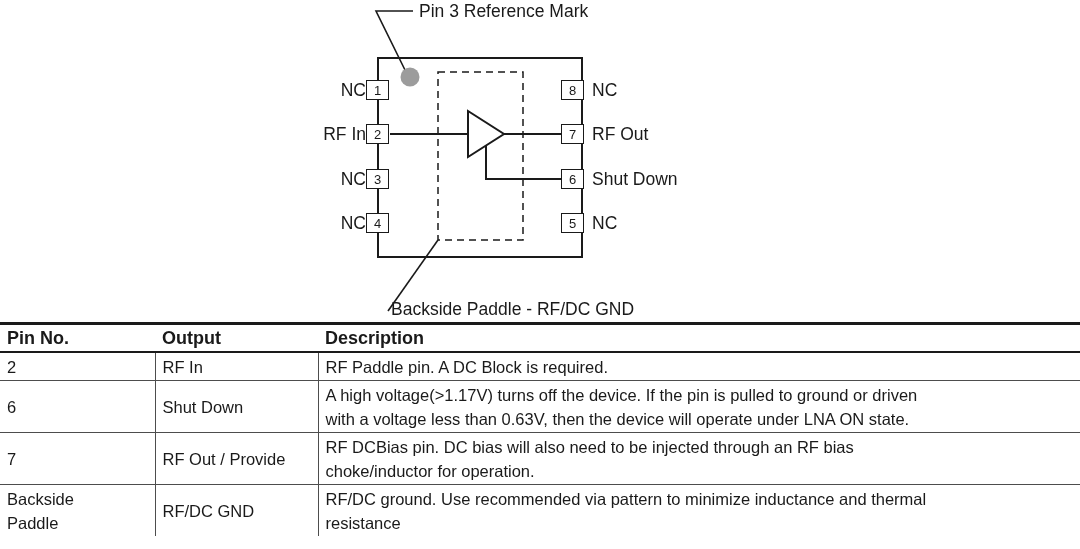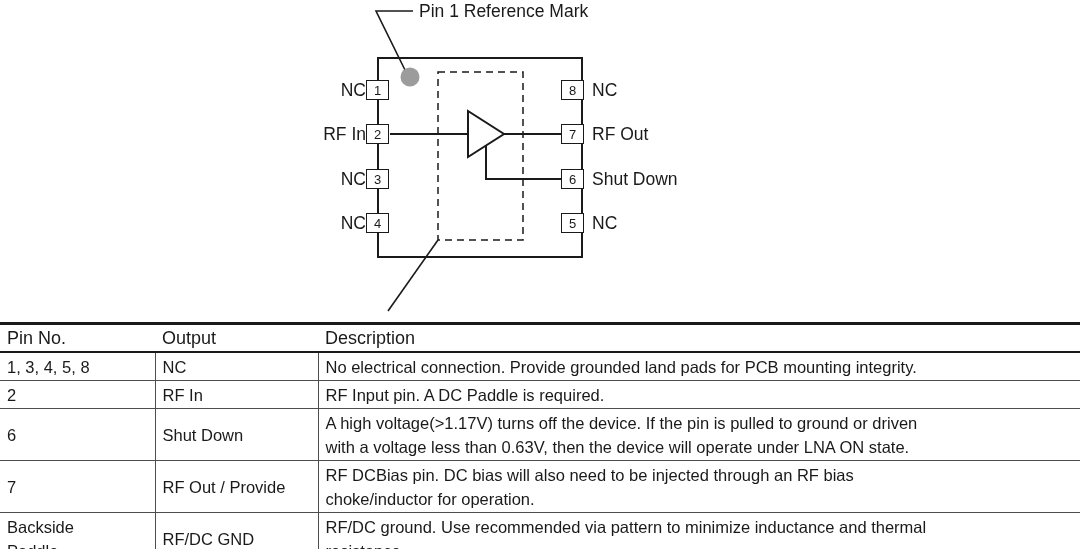--- a/index.html
+++ b/index.html
@@ -31,21 +31,21 @@
   }
   .lbx { left:366px; } .rbx { left:561px; }
   .b1 { top:80px; } .b2 { top:124px; } .b3 { top:169px; } .b4 { top:213px; }
 
   
   .pin-table {
     position:absolute; left:0; top:322px; width:1080px;
     border-collapse:collapse; table-layout:fixed;
   }
   .pin-table th {
-    text-align:left; font-size:18px; font-weight:400;
+    text-align:left; font-size:18px; font-weight:700;
     padding:1px 7px; line-height:24px;
     border-top:3px solid #1a1a1a; border-bottom:2px solid #1a1a1a;
   }
   .pin-table td {
     font-size:16.5px; line-height:24px; padding:1.5px 7px;
     vertical-align:middle; white-space:pre-line;
     border-top:1px solid #4d4d4d;
   }
   .pin-table td + td { border-left:1px solid #4d4d4d; }
 </style>
@@ -59,21 +59,22 @@
     <line x1="388" y1="311" x2="438" y2="240" stroke="#1a1a1a" stroke-width="1.6"></line>
     <rect x="378" y="58" width="204" height="199" fill="none" stroke="#1a1a1a" stroke-width="2"></rect>
     <rect x="438" y="72" width="85" height="168" fill="none" stroke="#1a1a1a" stroke-width="1.5" stroke-dasharray="7 5"></rect>
     <circle cx="410" cy="77" r="9.5" fill="#9c9c9c"></circle>
     <line x1="390" y1="134" x2="468" y2="134" stroke="#1a1a1a" stroke-width="2"></line>
     <line x1="504" y1="134" x2="561" y2="134" stroke="#1a1a1a" stroke-width="2"></line>
     <path d="M486 146 V179 H561" fill="none" stroke="#1a1a1a" stroke-width="2"></path>
     <polygon points="468,111 468,157 504,134" fill="#ffffff" stroke="#1a1a1a" stroke-width="2"></polygon>
   </svg>
 
-  <div class="note pin1-note">Pin 1 Reference Mark</div>
+  <div class="note pin1-note">Pin 3 Reference Mark</div>
+  <div class="note paddle-note">Backside Paddle - RF/DC GND</div>
 
   <div class="pinlabel pl-left y1">NC</div>
   <div class="pinbox lbx b1">1</div>
   <div class="pinlabel pl-left y2">RF In</div>
   <div class="pinbox lbx b2">2</div>
   <div class="pinlabel pl-left y3">NC</div>
   <div class="pinbox lbx b3">3</div>
   <div class="pinlabel pl-left y4">NC</div>
   <div class="pinbox lbx b4">4</div>
 
@@ -94,28 +95,23 @@
       </colgroup>
     <thead>
       <tr>
         <th>Pin No.</th>
         <th>Output</th>
         <th>Description</th>
       </tr>
     </thead>
     <tbody>
       <tr>
-        <td>1, 3, 4, 5, 8</td>
-        <td>NC</td>
-        <td>No electrical connection.  Provide grounded land pads for PCB mounting integrity.</td>
-      </tr>
-      <tr>
         <td>2</td>
         <td>RF In</td>
-        <td>RF Input pin.  A DC Paddle is required.</td>
+        <td>RF Paddle pin.  A DC Block is required.</td>
       </tr>
       <tr>
         <td>6</td>
         <td>Shut Down</td>
         <td>A high voltage(&gt;1.17V) turns off the device.  If the pin is pulled to ground or driven
 with a voltage less than 0.63V, then the device will operate under LNA ON state.</td>
       </tr>
       <tr>
         <td>7</td>
         <td>RF Out / Provide</td>

